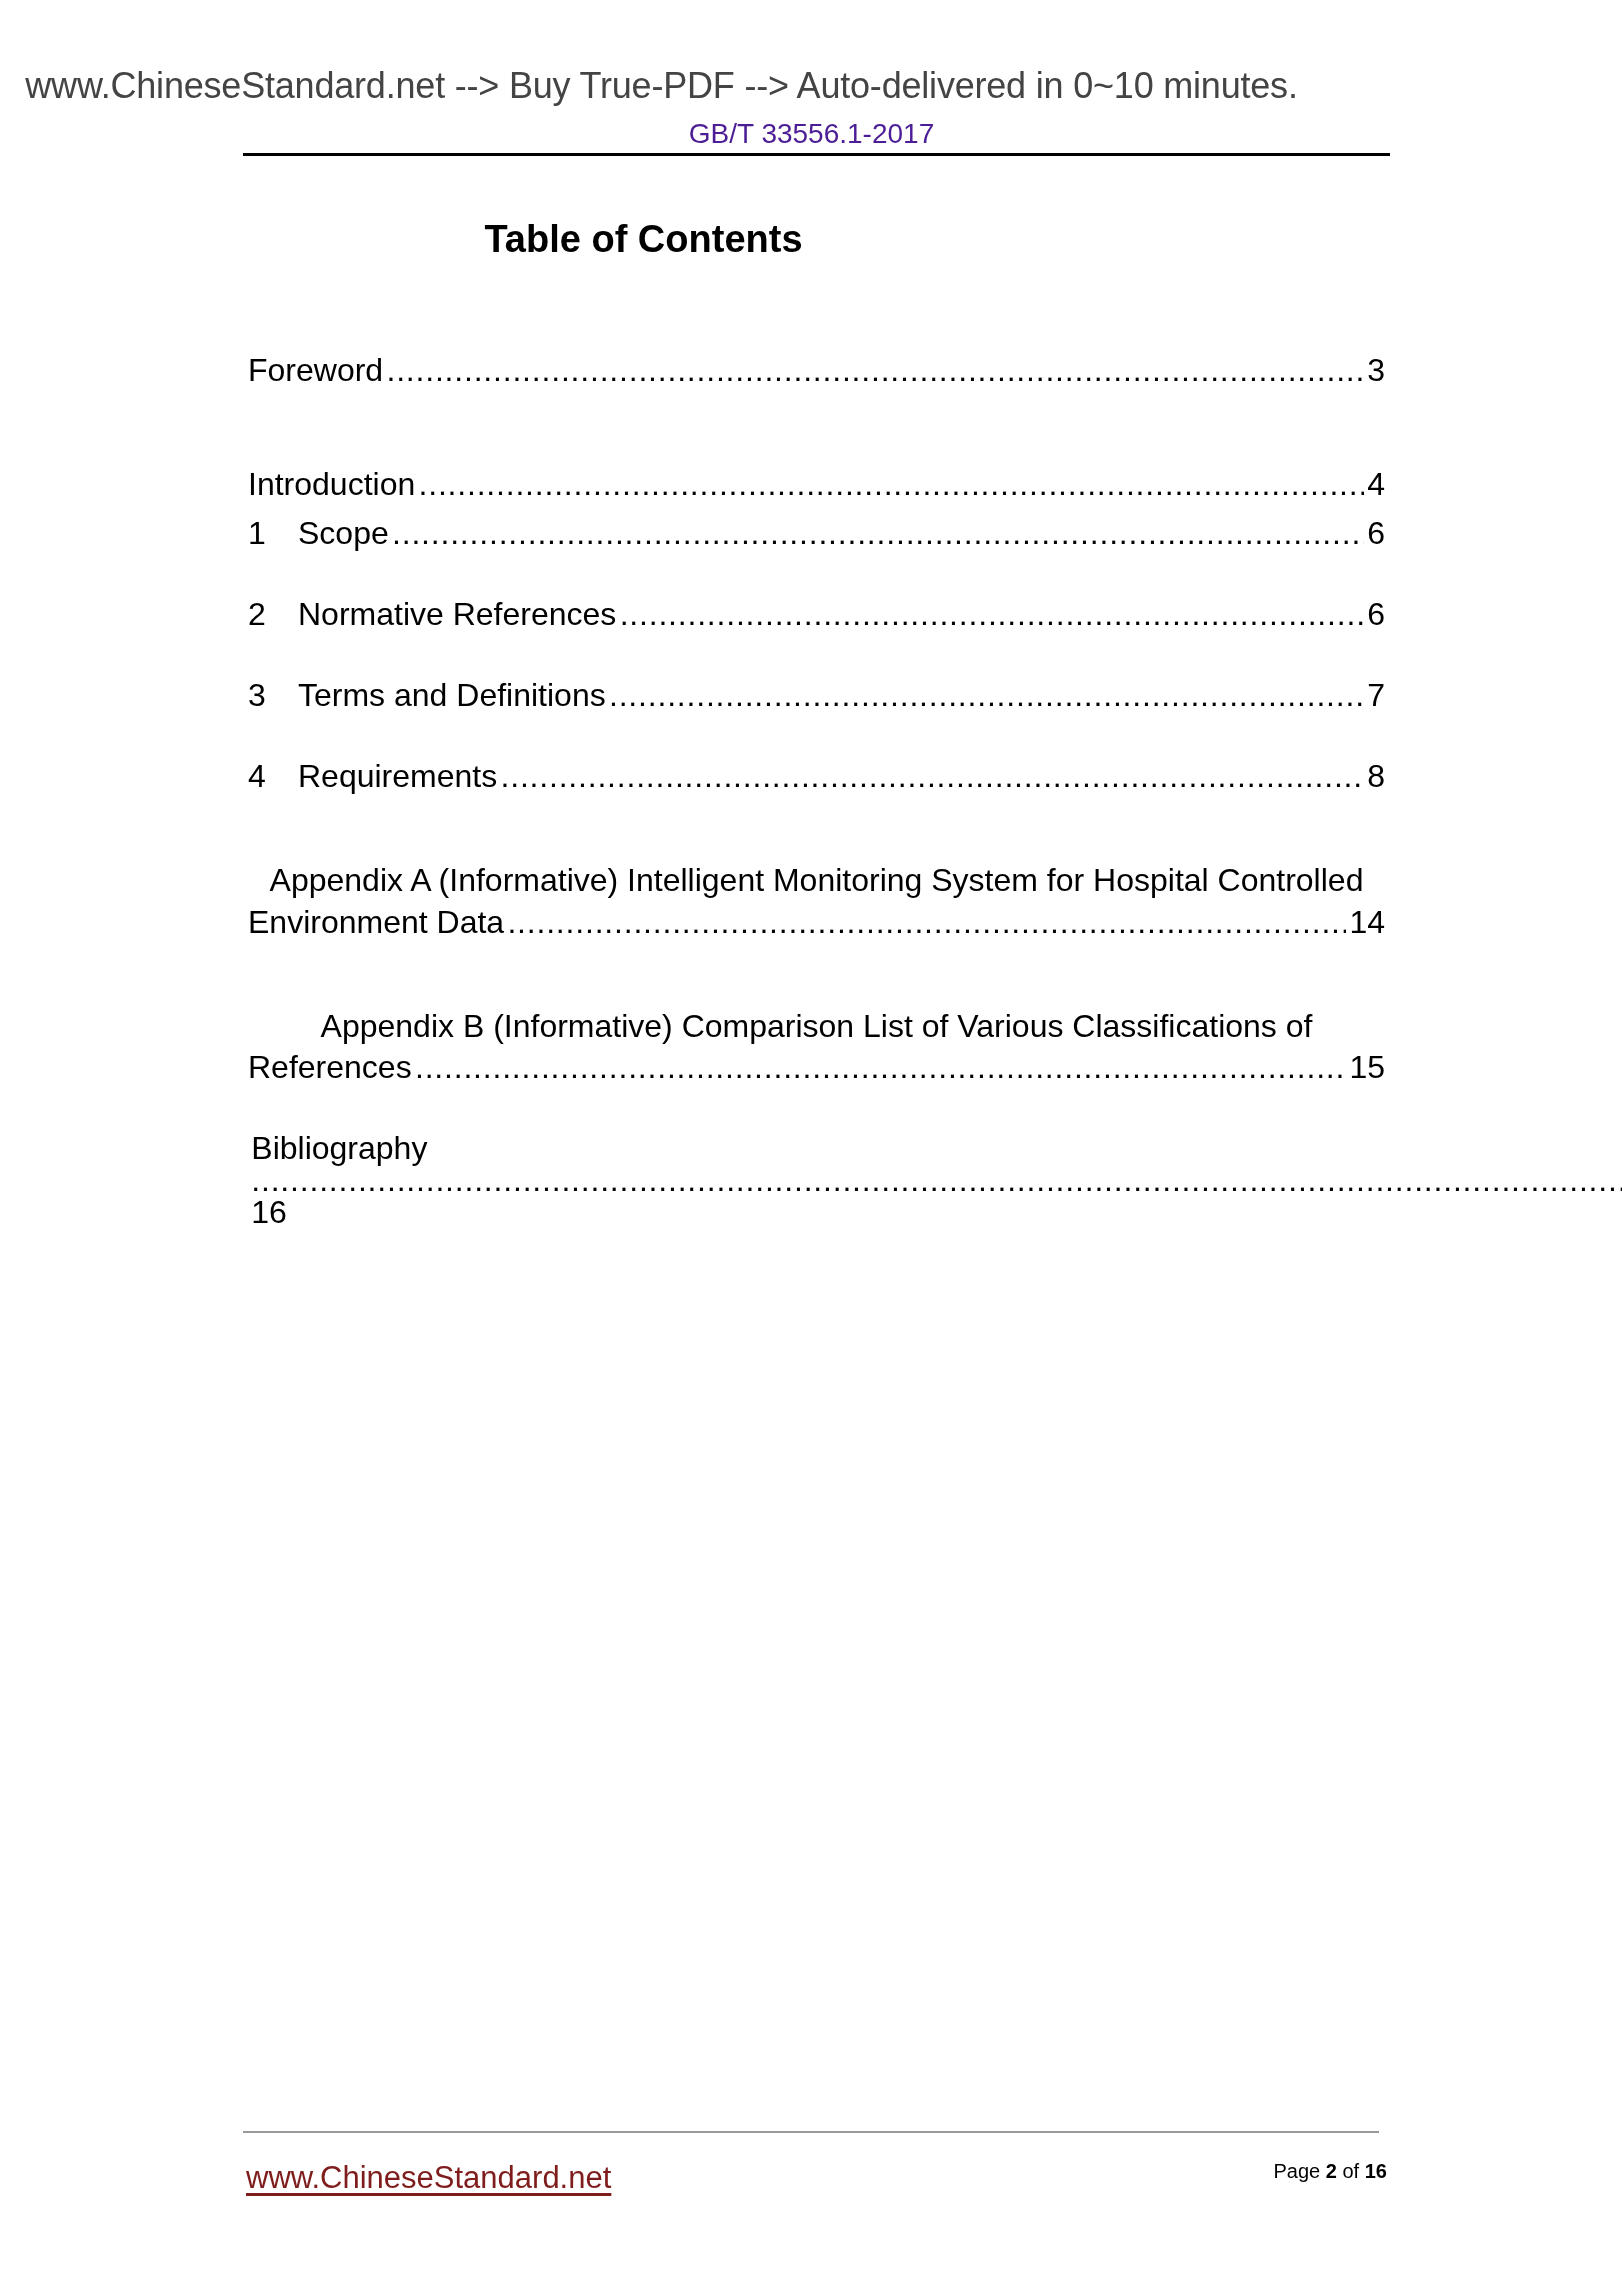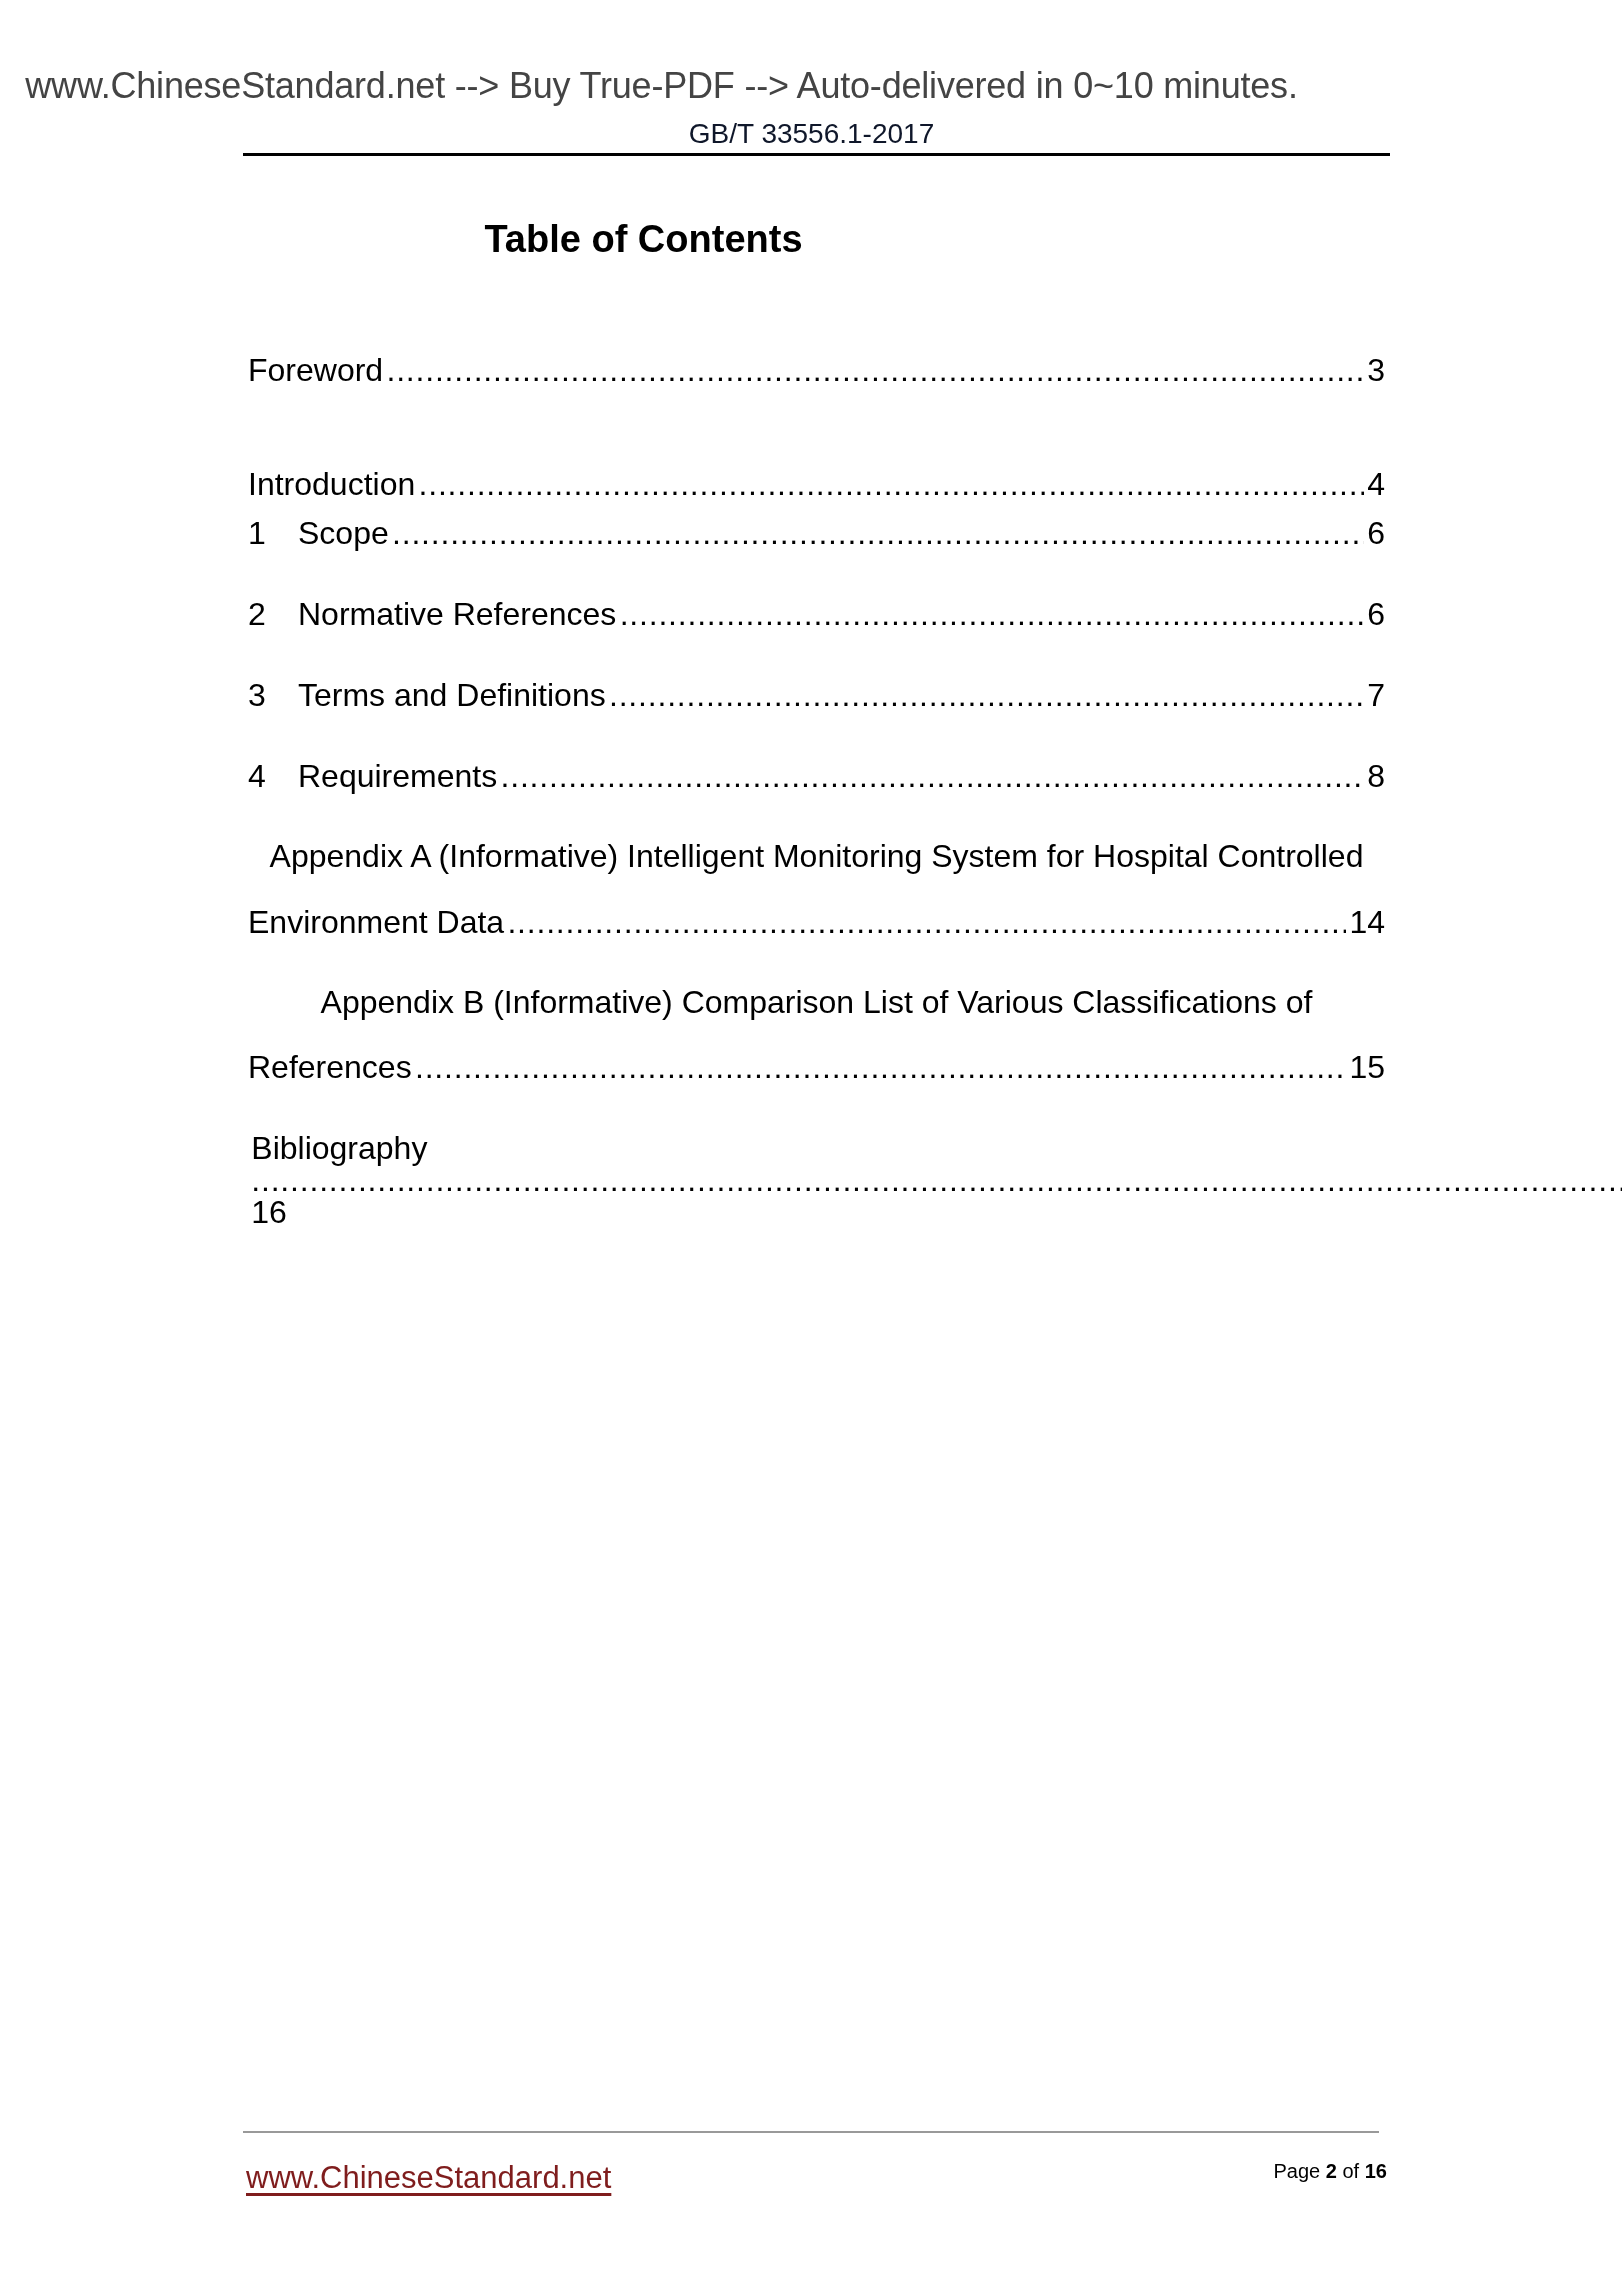--- a/index.html
+++ b/index.html
@@ -1,31 +1,31 @@
 <!DOCTYPE html>
 <html style="font-size:13.3px"><head>
   <meta charset="utf-8">
   <style>
     html, body { margin: 0; padding: 0; background: #ffffff; }
     body { width: 1623px; height: 2295px; position: relative; overflow: hidden;
            font-family: "Liberation Sans", "DejaVu Sans", sans-serif; color: #000; }
     .hdr1 { position: absolute; top: 65px; left: 0; width: 1323px; text-align: center;
             font-size: 36px; color: #444444; white-space: nowrap; letter-spacing: -0.2px; }
     .hdr2 { position: absolute; top: 118px; left: 0; width: 1623px; text-align: center;
-            font-size: 28px; color: #0f172a; }
+            font-size: 28px; color: #4c1d95; }
     .hdr-rule { position: absolute; top: 153px; left: 243px; width: 1147px; height: 2.5px; background: #000; }
     .title { position: absolute; top: 218px; left: 0; width: 1287px; text-align: center;
              font-size: 38px; font-weight: bold; }
     .toc { position: absolute; left: 248px; width: 1137px; font-size: 32px; line-height: 1; }
     .row { position: absolute; left: 0; width: 1137px; display: flex; align-items: baseline; white-space: nowrap; }
     .row .num { display: inline-block; width: 50px; }
     .row .dots { flex: 1; overflow: hidden; margin: 0 3.3px; letter-spacing: 0.8px; }
     .row .dots::before { content: "....................................................................................................................................................................................................................................................................................................................."; }
     .row .pg { text-align: right; }
-    .cont { position: absolute; left: 0; width: 1137px; text-align: center; white-space: nowrap; }
+    .cont { position: absolute; left: 0; width: 1137px; text-align: center; white-space: nowrap; margin-top: 24px; }
     .ftr-rule { position: absolute; top: 2131px; left: 243px; width: 1136px; height: 1.7px; background: #999999; }
     .ftr-left { position: absolute; top: 2160px; left: 246px; font-size: 31px; color: #7f1d1d;
                 text-decoration: underline; text-underline-offset: 5px; }
     .ftr-right { position: absolute; top: 2160px; right: 236px; font-size: 20px; color: #000000; }
     .ftr-right b { font-weight: bold; }
   </style>
 </head>
 <body>
 
 <div class="hdr1">www.ChineseStandard.net --&gt; Buy True-PDF --&gt; Auto-delivered in 0~10 minutes.</div>

